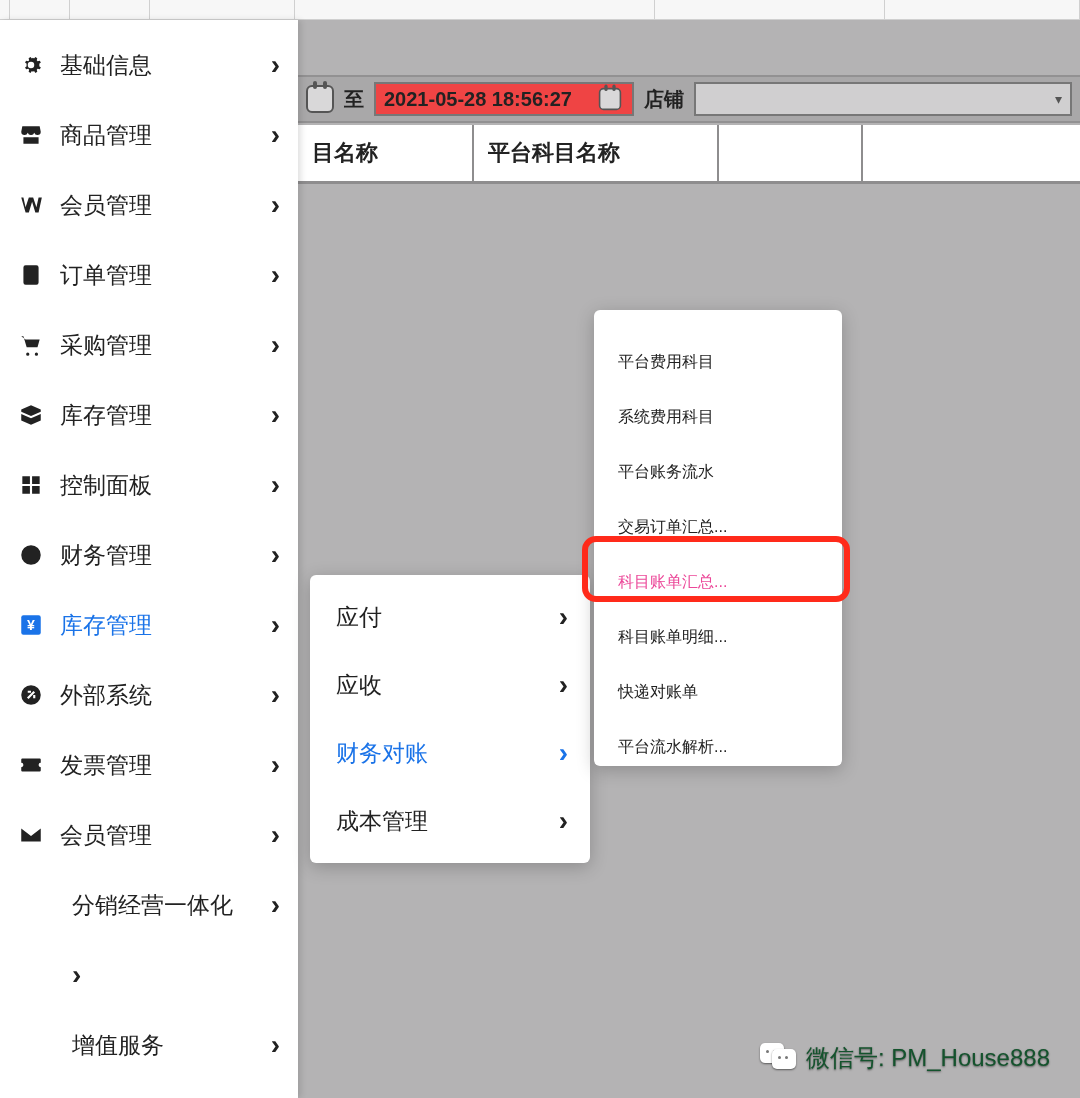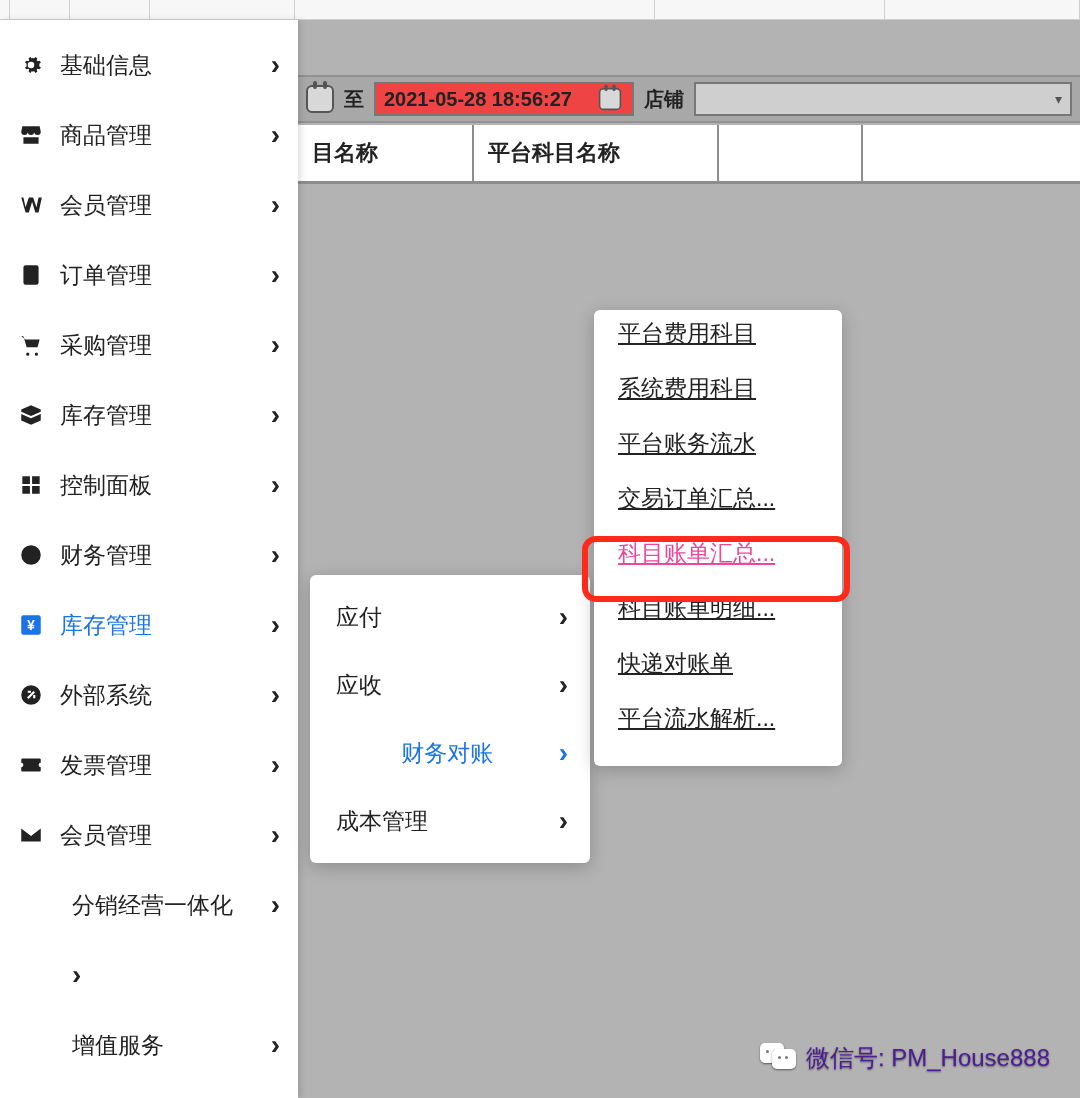--- a/index.html
+++ b/index.html
@@ -173,68 +173,67 @@
   }
   .submenu1-item {
     display: flex;
     align-items: center;
     height: 68px;
     padding: 0 22px 0 26px;
     font-size: 23px;
     color: #222;
     cursor: pointer;
   }
-  .submenu1-item.active { color: #1a73e8; text-align: center; }
+  .submenu1-item.active { color: #1a73e8; }
   .submenu1-item .label { flex: 1; }
   .submenu1-item .chev {
     font-size: 28px;
     font-weight: bold;
     font-family: sans-serif;
   }
   .submenu1-item.active .chev { color: #1a73e8; }
   .submenu2 {
     position: absolute;
     top: 310px; left: 594px;
     width: 248px;
     background: #ffffff;
     border-radius: 6px;
     box-shadow: 0 4px 18px rgba(0,0,0,0.22);
     padding: 8px 0;
     z-index: 70;
   }
   .submenu2-item {
     display: flex;
-    align-items: flex-start;
+    align-items: flex-end;
     height: 55px;
     padding: 0 20px 0 24px;
-    font-size: 23px;
+    font-size: 16px;
     color: #222;
     cursor: pointer;
     position: relative;
-    text-decoration: underline;
   }
   .submenu2-item.highlight {
     color: #ec4899;
   }
   .highlight-box {
     position: absolute;
     border: 6px solid #ff2a1a;
     border-radius: 14px;
     top: 536px; left: 582px;
     width: 268px; height: 66px;
     z-index: 80;
     pointer-events: none;
   }
   .watermark {
     position: absolute;
     bottom: 24px; right: 30px;
     display: flex;
     align-items: center;
     gap: 10px;
-    color: #4c1d95;
+    color: #14532d;
     font-size: 24px;
     z-index: 90;
     text-shadow: 0 1px 2px rgba(0,0,0,0.5);
   }
   .wm-icon {
     width: 36px; height: 30px;
     position: relative;
   }
   .wm-icon .bubble {
     position: absolute;

